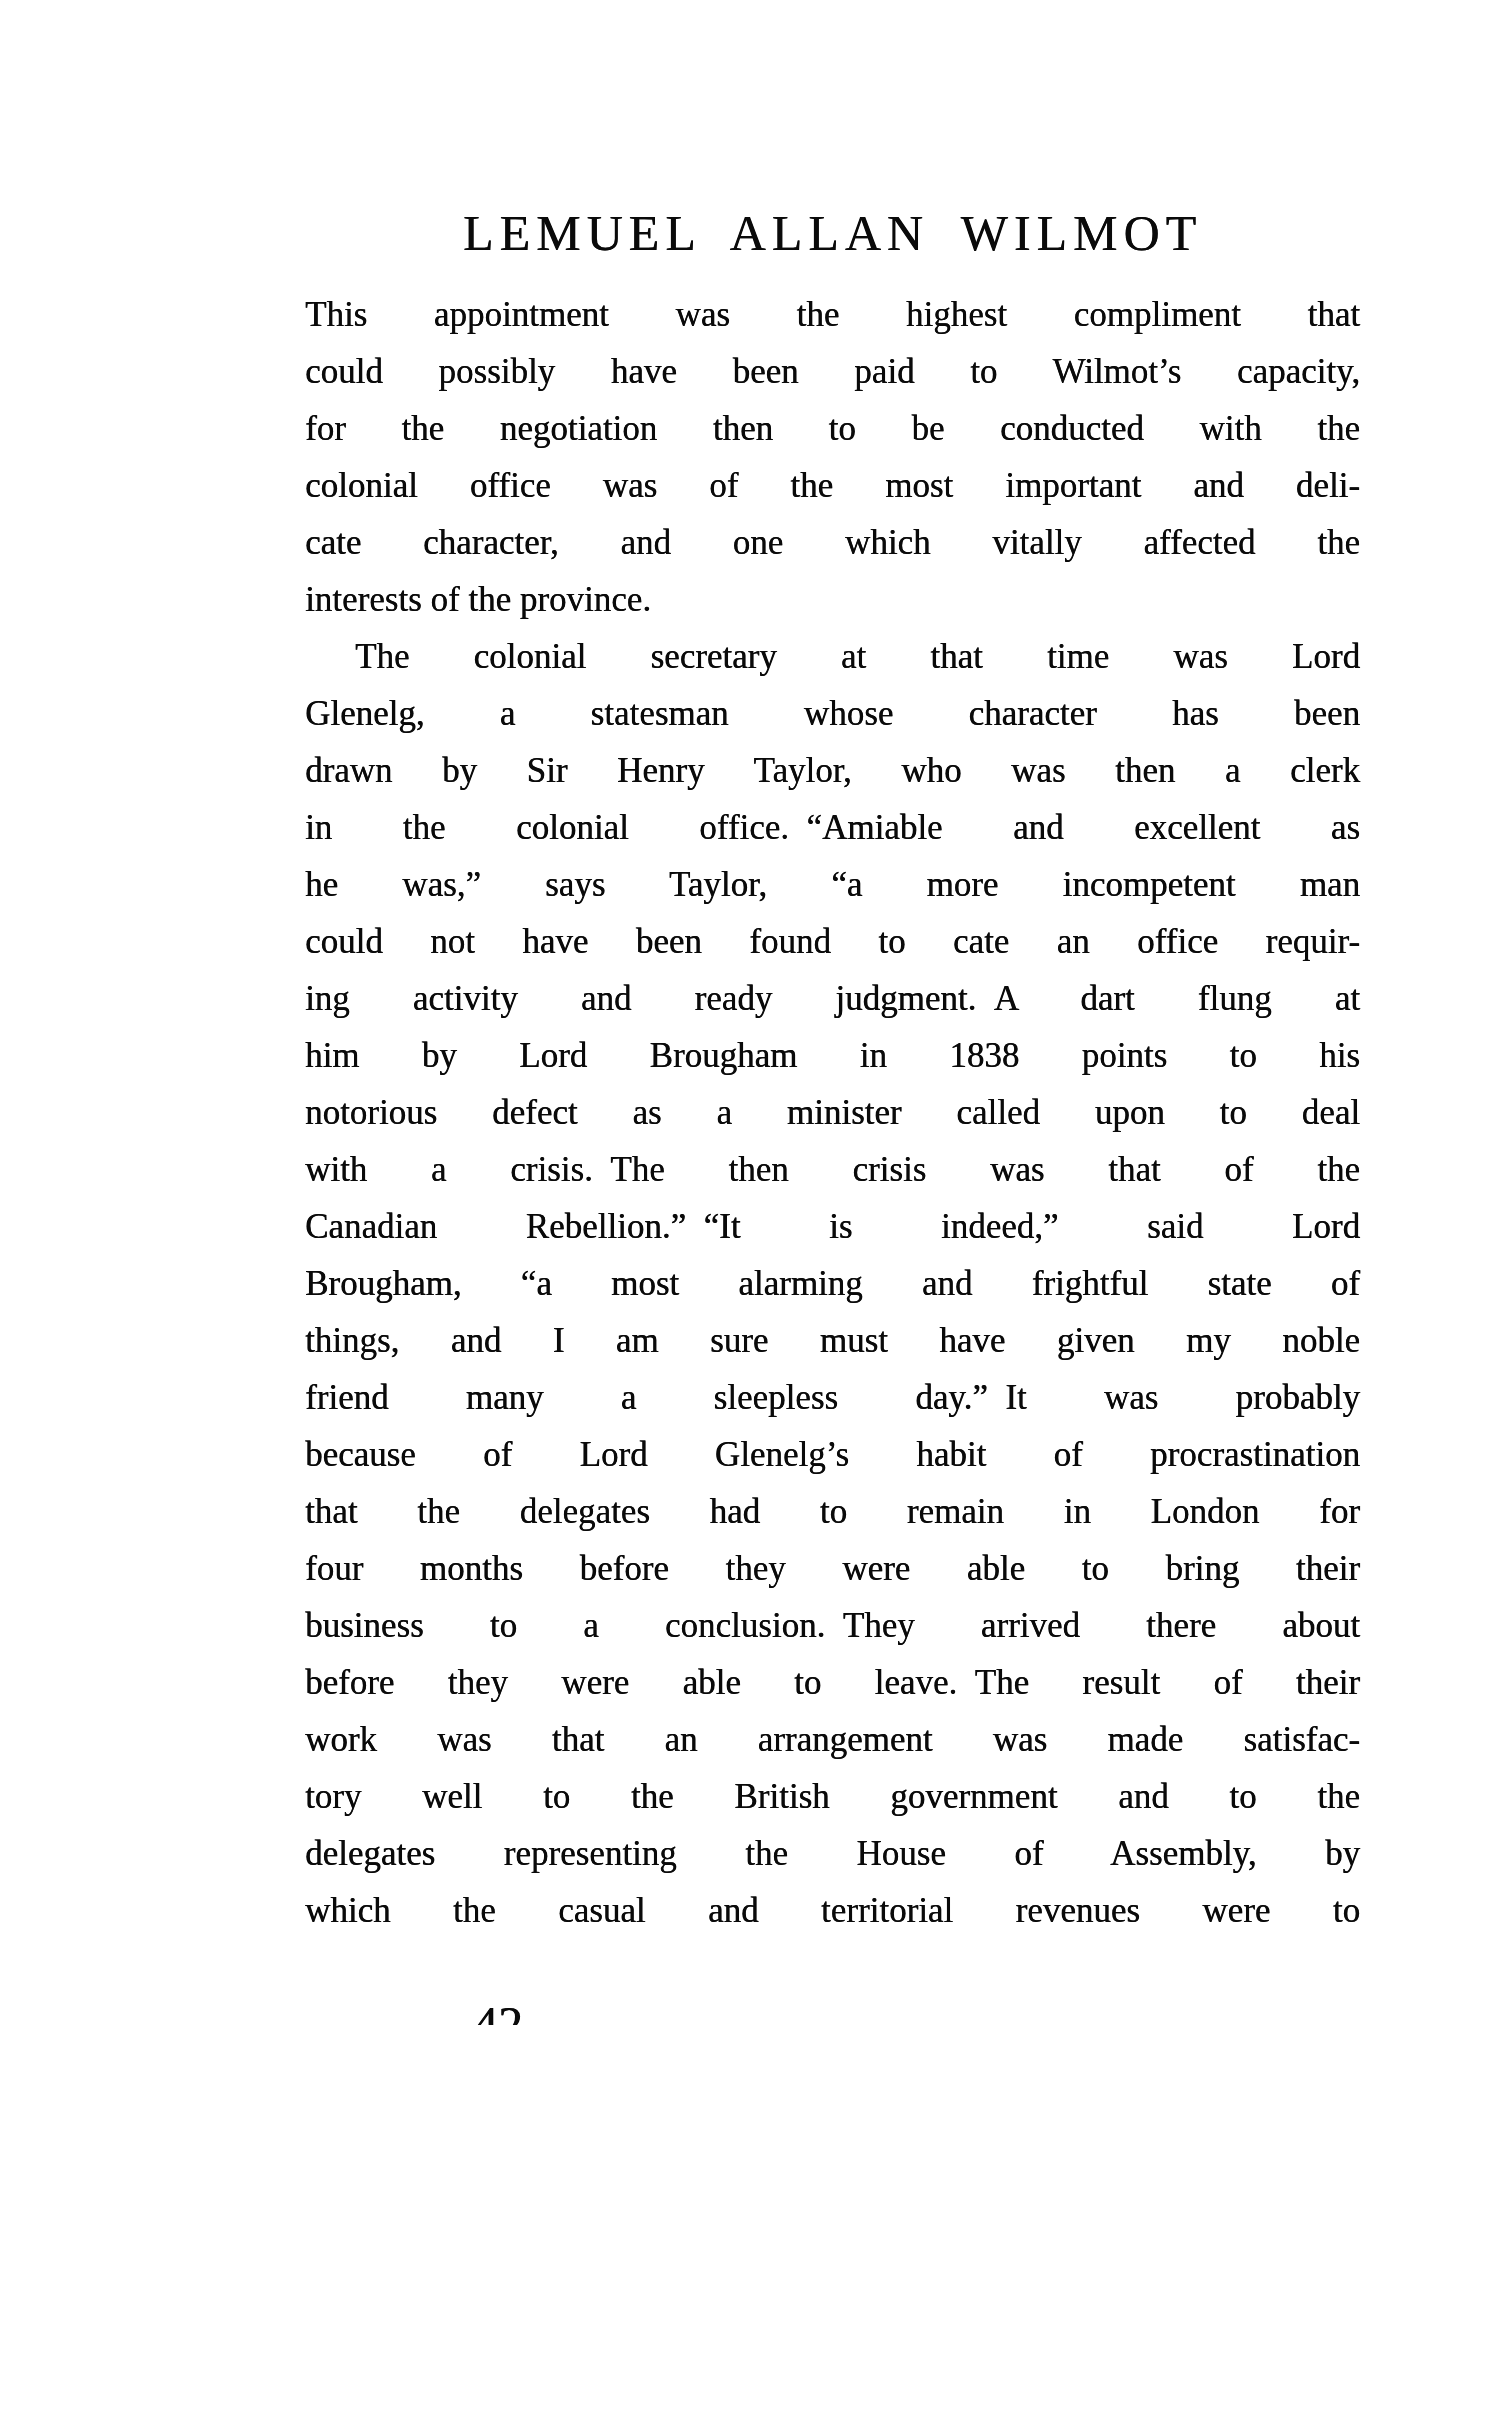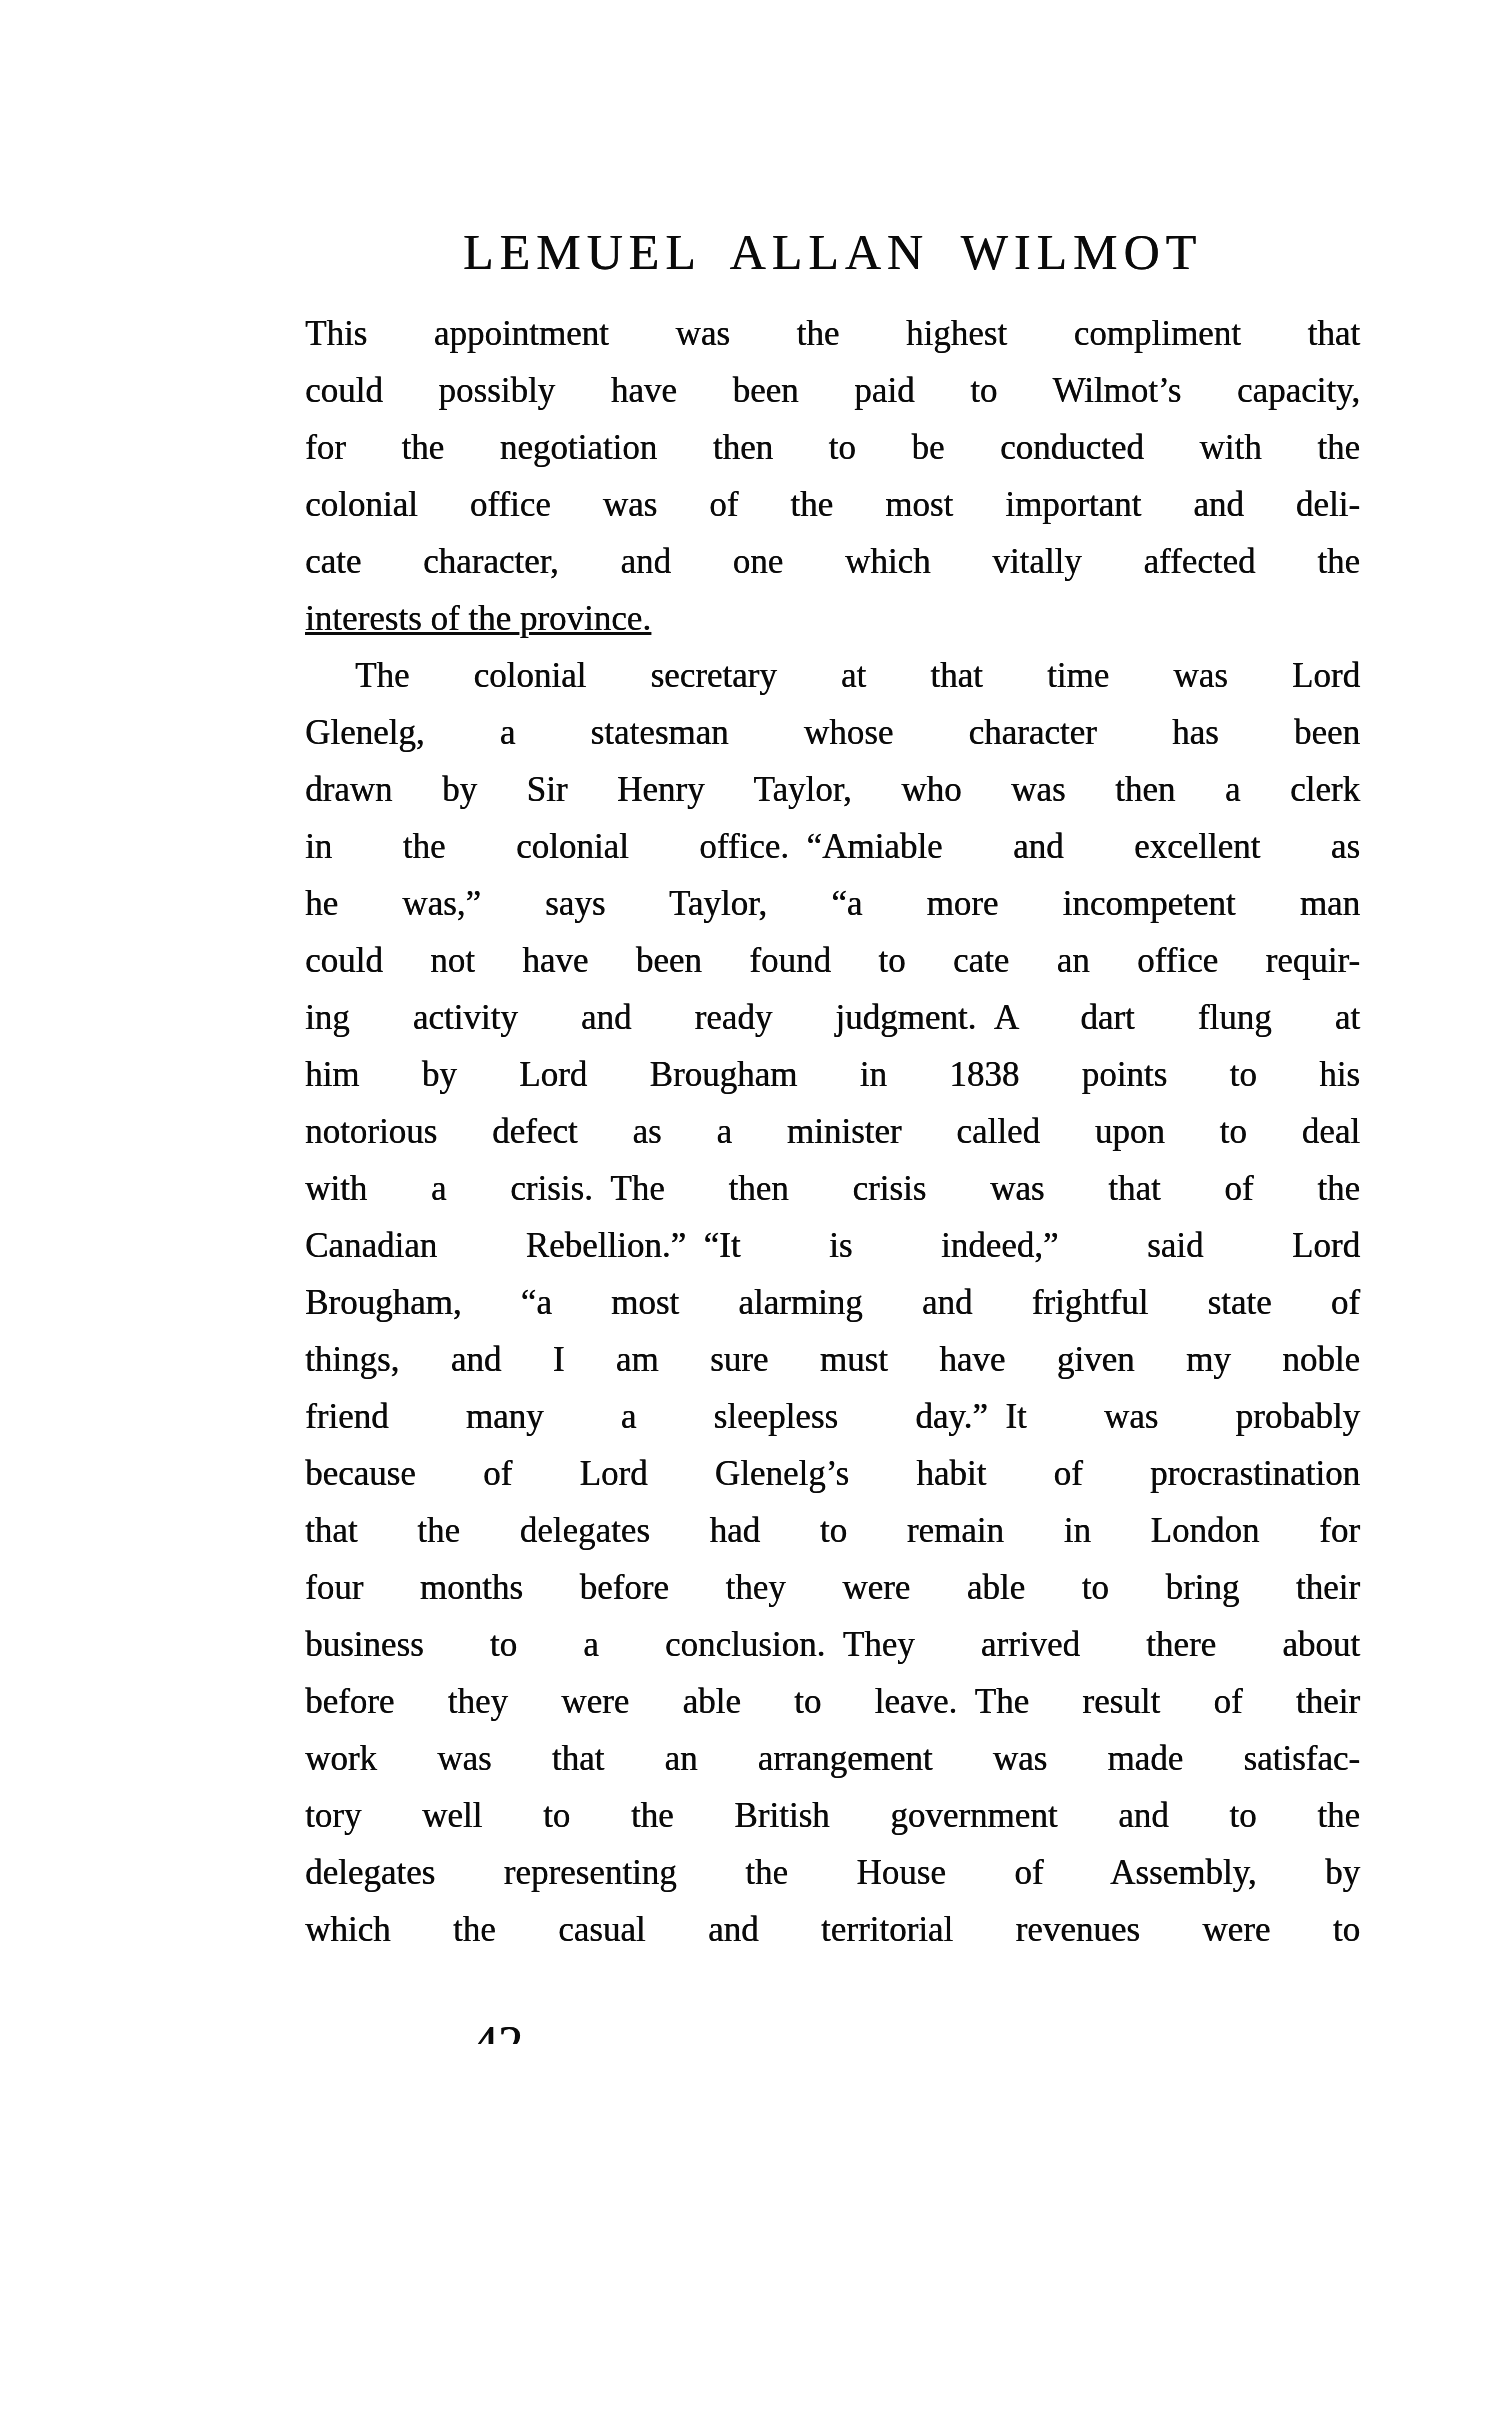--- a/index.html
+++ b/index.html
@@ -8,21 +8,20 @@
     background: #ffffff;
   }
   .book-page {
     position: relative;
     width: 1505px;
     height: 2025px;
     background: #ffffff;
     overflow: hidden;
     font-family: "Liberation Serif", serif;
     color: #0a0a0a;
-    margin-top: 19px;
   }
   .page-title {
     position: absolute;
     left: 305px;
     top: 207px;
     width: 1055px;
     text-align: center;
     font-size: 50px;
     line-height: 52px;
     letter-spacing: 6px;
@@ -42,21 +41,20 @@
     height: 57px;
     text-shadow: 0.4px 0 0 currentColor;
   }
   .jline {
     text-align: justify;
     text-align-last: justify;
   }
   .lline {
     text-align: right;
     text-align-last: left;
-    text-decoration: underline;
   }
   .indent {
     text-indent: 50px;
   }
   .page-number {
     position: absolute;
     left: 473px;
     top: 1996px;
     font-size: 50px;
     line-height: 57px;

